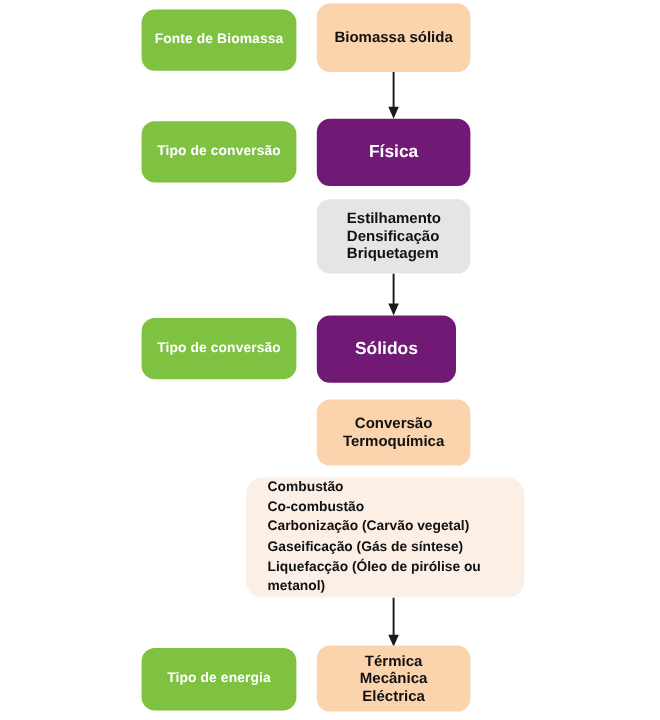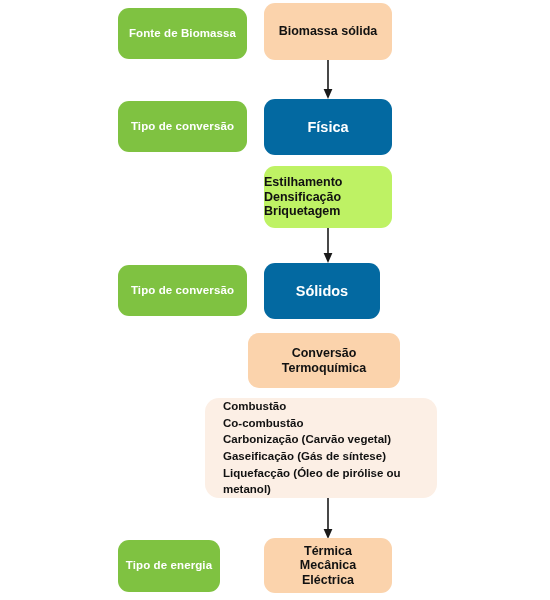--- a/index.html
+++ b/index.html
@@ -38,39 +38,40 @@
   
   .green {
     background: #7fc241;
     color: #ffffff;
     font-size: 11.5px;
     letter-spacing: 0.1px;
     align-items: center;
     text-align: center;
   }
   .orange {
-    background: #0369a1;
+    background: #701a75;
     color: #ffffff;
     font-size: 14.5px;
     align-items: center;
     text-align: center;
   }
   .peach {
     background: #fbd3ac;
     color: #111111;
     font-size: 12.5px;
     align-items: center;
     text-align: center;
   }
   .peach-left {
-    background: #bef264;
+    background: #e5e5e5;
     color: #111111;
     font-size: 12.5px;
     align-items: flex-start;
     text-align: left;
+    padding-left: 25px;
   }
   .cream {
     background: #fcefe5;
     color: #111111;
     font-size: 11.5px;
     align-items: flex-start;
     text-align: left;
     padding-left: 18px;
     line-height: 1.45;
     border-radius: 14px;
@@ -107,33 +108,33 @@
 
   <svg class="arrow" style="left:321px; top:228px; height:36px;" viewBox="0 0 14 36">
     <line x1="7" y1="0" x2="7" y2="27" stroke="#1a1a1a" stroke-width="1.6"></line>
     <polygon points="7,35 2.6,25 11.4,25" fill="#1a1a1a"></polygon>
   </svg>
 
   <div class="node green" style="left:118px; top:265px; width:129px; height:51px;">Tipo de conversão</div>
 
   <div class="node orange" style="left:264px; top:263px; width:116px; height:56px;">Sólidos</div>
 
-  <div class="node peach" style="left:248px; top:333px; width:152px; height:55px;">Conversão
+  <div class="node peach" style="left:264px; top:333px; width:128px; height:55px;">Conversão
 Termoquímica</div>
 
   <div class="node cream" style="left:205px; top:398px; width:232px; height:100px;">Combustão
 Co-combustão
 Carbonização (Carvão vegetal)
 Gaseificação (Gás de síntese)
 Liquefacção (Óleo de pirólise ou metanol)</div>
 
   <svg class="arrow" style="left:321px; top:498px; height:42px;" viewBox="0 0 14 42">
     <line x1="7" y1="0" x2="7" y2="33" stroke="#1a1a1a" stroke-width="1.6"></line>
     <polygon points="7,41 2.6,31 11.4,31" fill="#1a1a1a"></polygon>
   </svg>
 
-  <div class="node green" style="left:118px; top:540px; width:102px; height:52px;">Tipo de energia</div>
+  <div class="node green" style="left:118px; top:540px; width:129px; height:52px;">Tipo de energia</div>
 
   <div class="node peach" style="left:264px; top:538px; width:128px; height:55px;">Térmica
 Mecânica
 Eléctrica</div>
 
 </div>
 
 </body></html>

